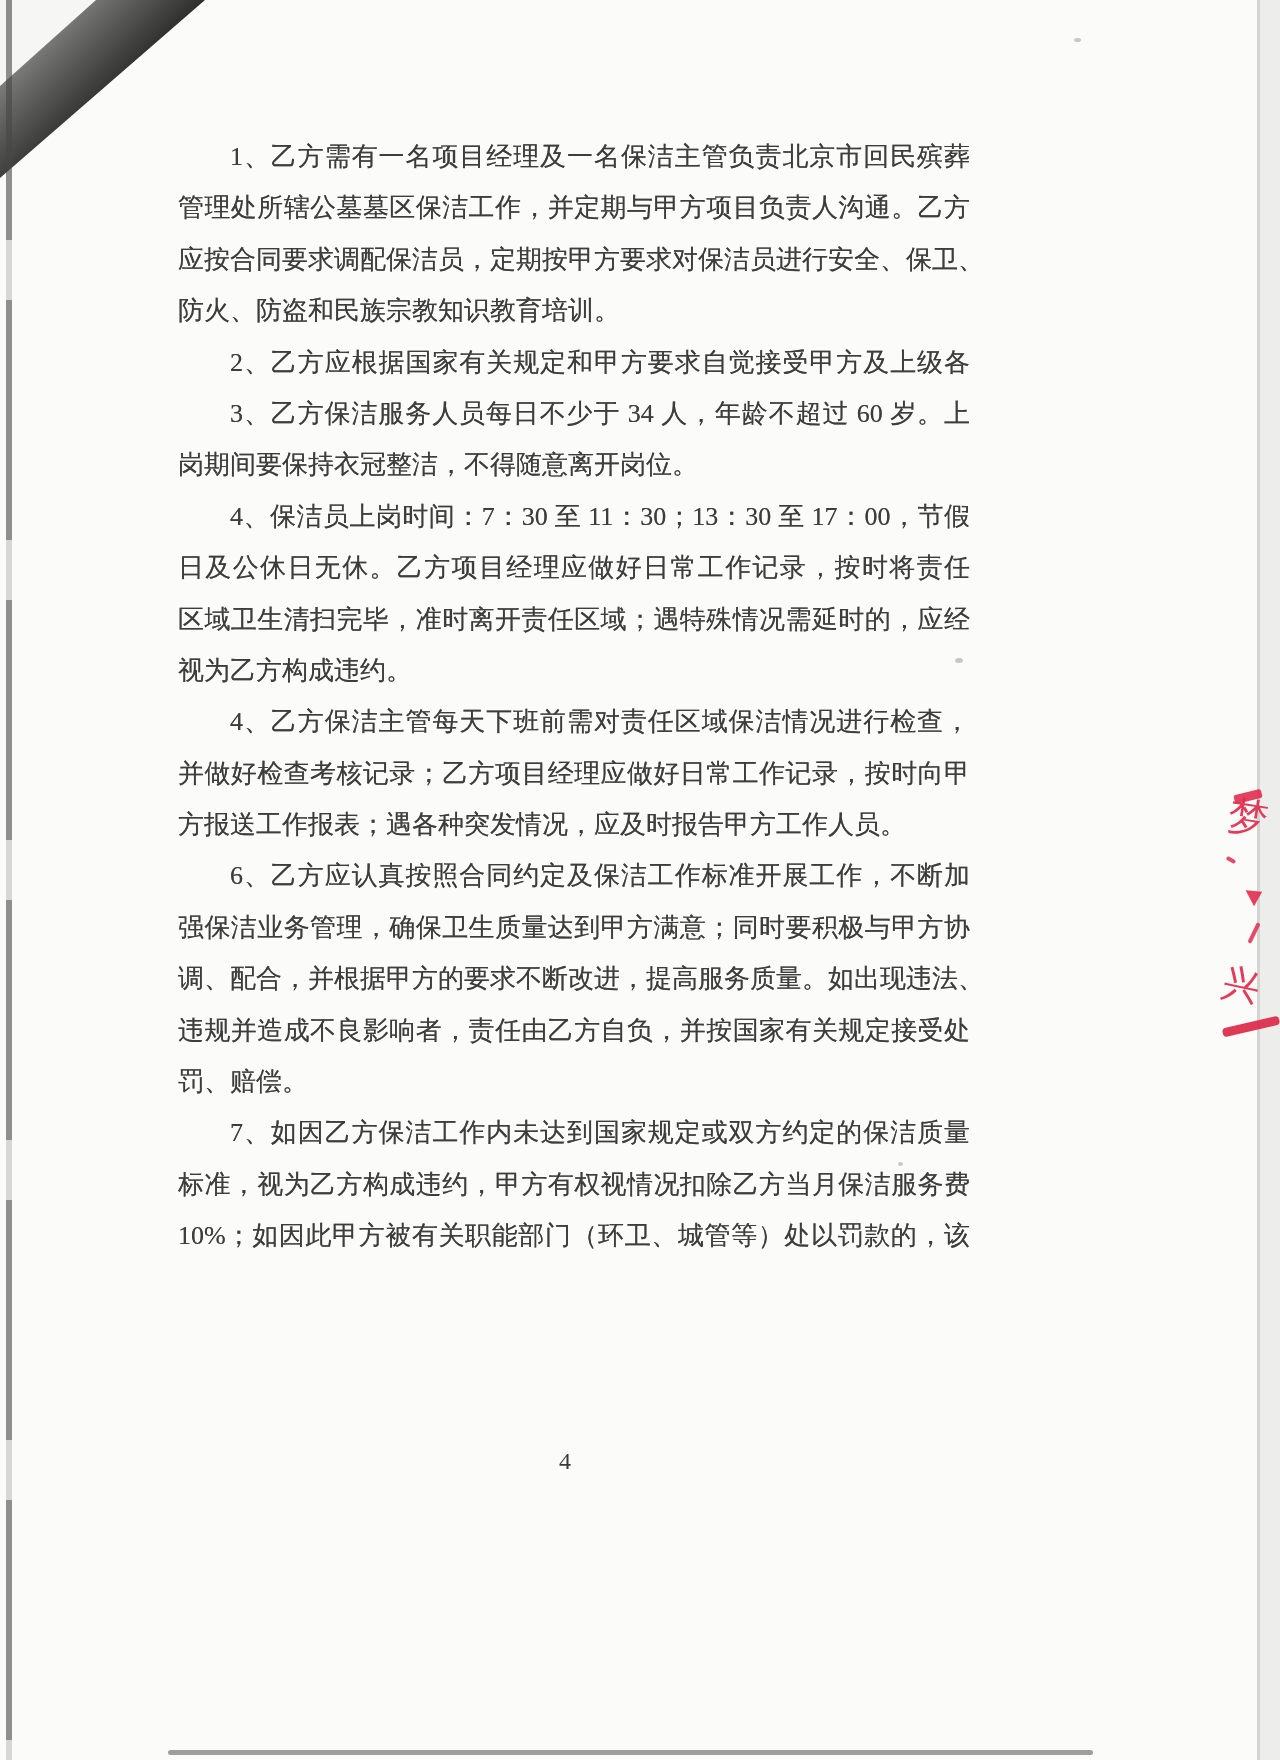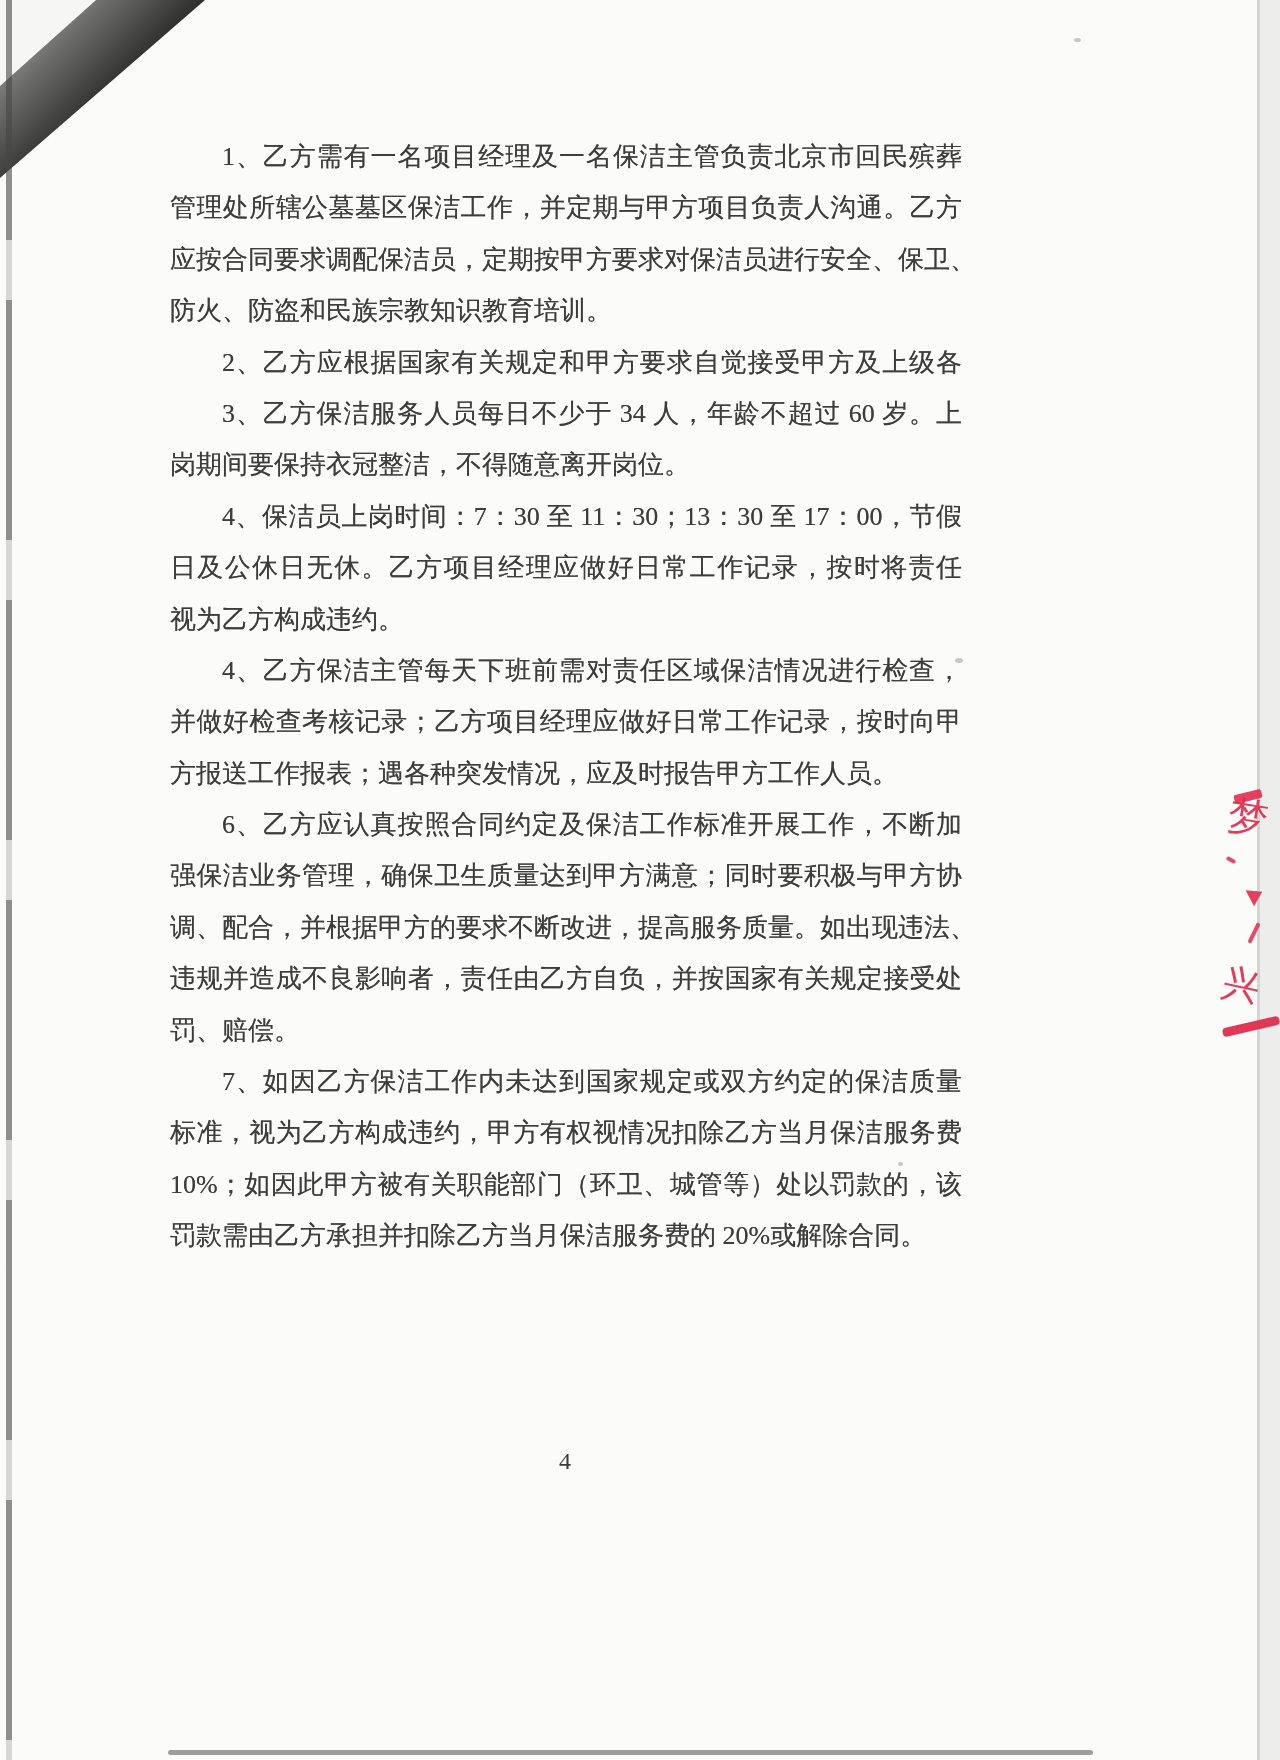--- a/index.html
+++ b/index.html
@@ -39,21 +39,21 @@
   .bottom-scan-line{
     position:absolute;left:168px;top:1750px;width:925px;height:5px;
     background:#7f7f7c;border-radius:3px;opacity:.75;
   }
   .speckle{position:absolute;background:#c7c7c3;border-radius:50%;}
   .speckle.s1{left:1074px;top:38px;width:7px;height:4px;}
   .speckle.s2{left:955px;top:658px;width:8px;height:5px;}
   .speckle.s3{left:898px;top:1162px;width:5px;height:4px;}
   
   .textblock{
-    position:absolute;left:170px;top:131px;width:792px;
+    position:absolute;left:178px;top:131px;width:792px;
     font-size:26px;color:#3d3d3d;
     text-shadow:0 0 .6px rgba(64,64,64,.7);
   }
   .ln{
     height:51.4px;line-height:51.4px;
     text-align:justify;text-align-last:justify;
     text-justify:inter-ideograph;
     overflow:hidden;white-space:nowrap;
   }
   .ln.indent{text-indent:52px;}
@@ -112,33 +112,33 @@
   <div class="textblock">
     <div class="ln indent">1、乙方需有一名项目经理及一名保洁主管负责北京市回民殡葬</div>
     <div class="ln">管理处所辖公墓墓区保洁工作，并定期与甲方项目负责人沟通。乙方</div>
     <div class="ln">应按合同要求调配保洁员，定期按甲方要求对保洁员进行安全、保卫、</div>
     <div class="ln short">防火、防盗和民族宗教知识教育培训。</div>
     <div class="ln indent">2、乙方应根据国家有关规定和甲方要求自觉接受甲方及上级各</div>
     <div class="ln indent">3、乙方保洁服务人员每日不少于 34 人，年龄不超过 60 岁。上</div>
     <div class="ln short">岗期间要保持衣冠整洁，不得随意离开岗位。</div>
     <div class="ln indent">4、保洁员上岗时间：7：30 至 11：30；13：30 至 17：00，节假</div>
     <div class="ln">日及公休日无休。乙方项目经理应做好日常工作记录，按时将责任</div>
+    <div class="ln">区域卫生清扫完毕，准时离开责任区域；遇特殊情况需延时的，应经</div>
     <div class="ln short">视为乙方构成违约。</div>
     <div class="ln indent">4、乙方保洁主管每天下班前需对责任区域保洁情况进行检查，</div>
     <div class="ln">并做好检查考核记录；乙方项目经理应做好日常工作记录，按时向甲</div>
     <div class="ln short">方报送工作报表；遇各种突发情况，应及时报告甲方工作人员。</div>
     <div class="ln indent">6、乙方应认真按照合同约定及保洁工作标准开展工作，不断加</div>
     <div class="ln">强保洁业务管理，确保卫生质量达到甲方满意；同时要积极与甲方协</div>
     <div class="ln">调、配合，并根据甲方的要求不断改进，提高服务质量。如出现违法、</div>
     <div class="ln">违规并造成不良影响者，责任由乙方自负，并按国家有关规定接受处</div>
     <div class="ln short">罚、赔偿。</div>
     <div class="ln indent">7、如因乙方保洁工作内未达到国家规定或双方约定的保洁质量</div>
     <div class="ln">标准，视为乙方构成违约，甲方有权视情况扣除乙方当月保洁服务费</div>
     <div class="ln">10%；如因此甲方被有关职能部门（环卫、城管等）处以罚款的，该</div>
-    <div class="ln short">罚款需由乙方承担并扣除乙方当月保洁服务费的 20%或解除合同。</div>
   </div>
 
   <div class="page-number">4</div>
 
   <div class="red-ink red-smudge"></div>
   <div class="red-ink red-glyph-1">梦</div>
   <div class="red-ink red-tick-1"></div>
   <div class="red-ink red-arrow"></div>
   <div class="red-ink red-stroke-1"></div>
   <div class="red-ink red-glyph-2">兴</div>

